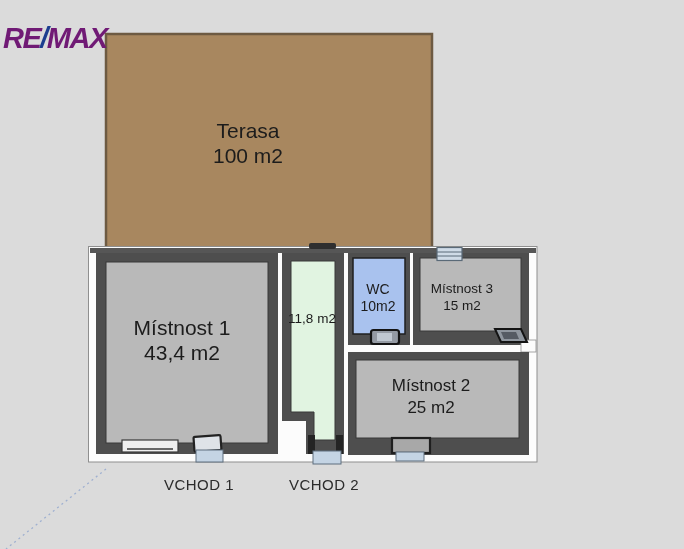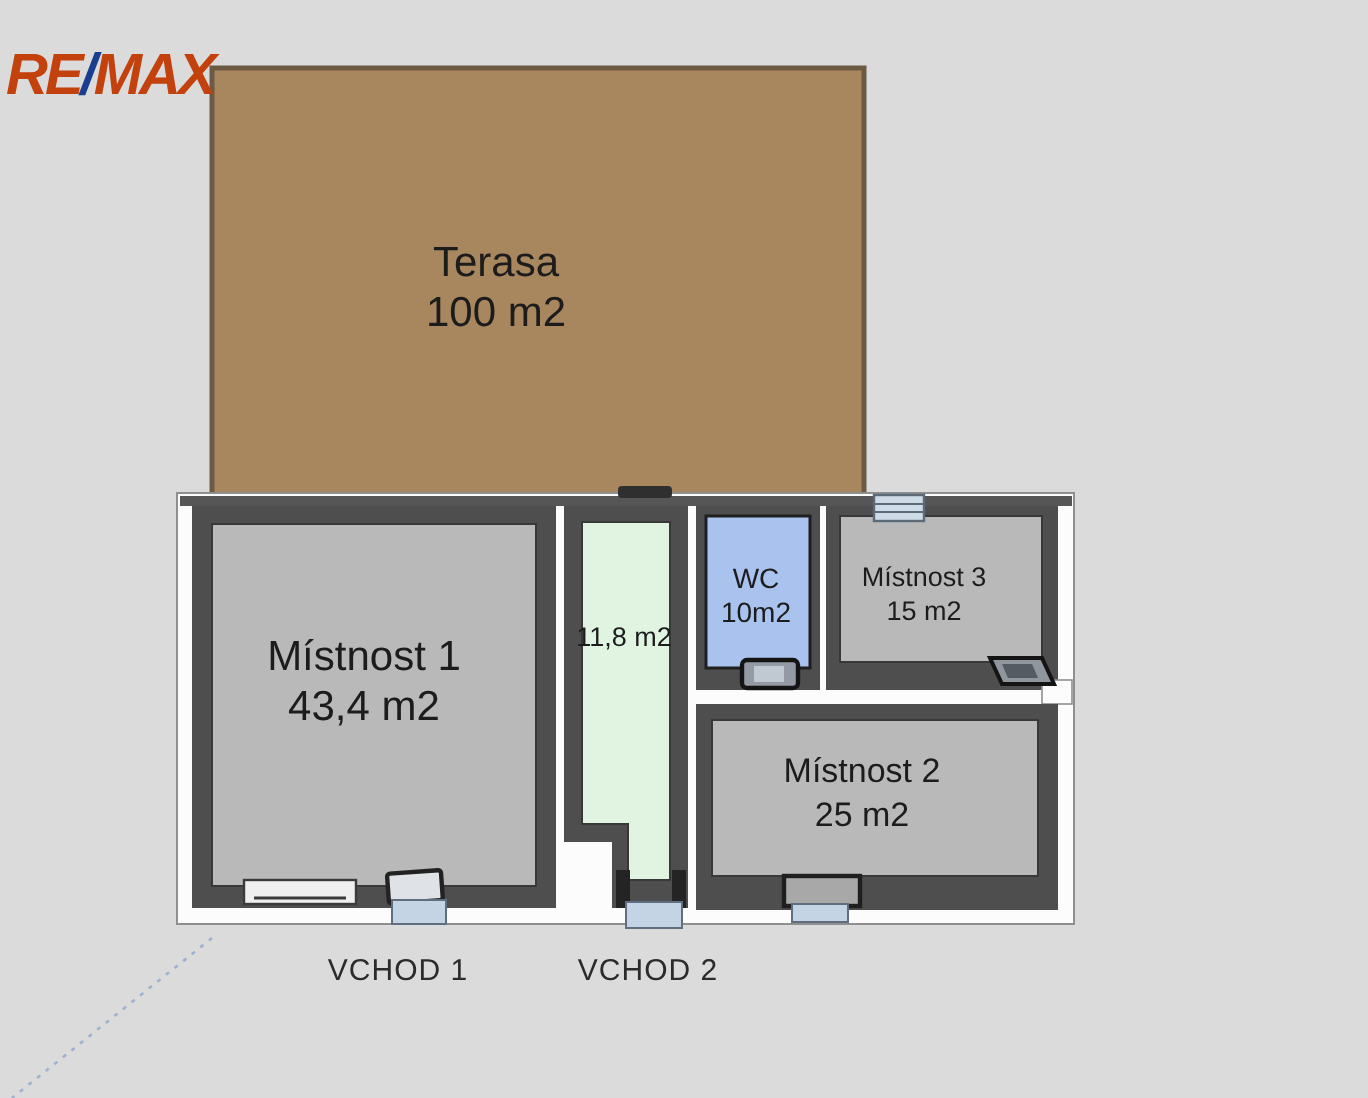--- a/index.html
+++ b/index.html
@@ -17,21 +17,21 @@
     left: 3px;
     top: 24px;
     font-style: italic;
     font-weight: bold;
     font-size: 29px;
     letter-spacing: -1.5px;
     line-height: 1;
     user-select: none;
     white-space: nowrap;
   }
-  .logo .red  { color: #c2410c; }
+  .logo .red  { color: #701a75; }
   .logo .blue { color: #1b3d8f; font-weight: 900; }
   text { font-family: "Liberation Sans", sans-serif; fill: #1c1c1c; }
   .room-label   { font-size: 21px; }
   .small-label  { font-size: 13.5px; }
   .wc-label     { font-size: 14px; }
   .m2-label     { font-size: 17px; }
   .vchod-label  { font-size: 15px; fill: #2b2b2b; letter-spacing: 0.5px; }
 </style>
 </head>
 <body>

